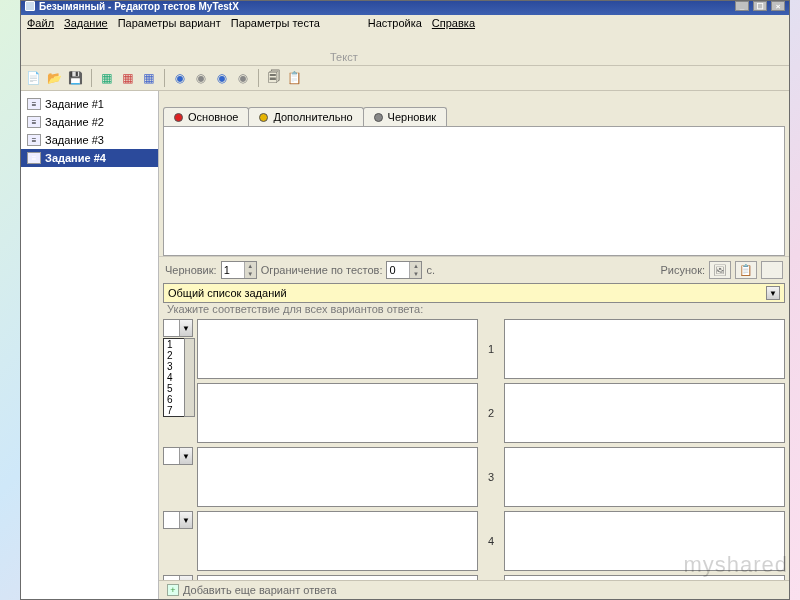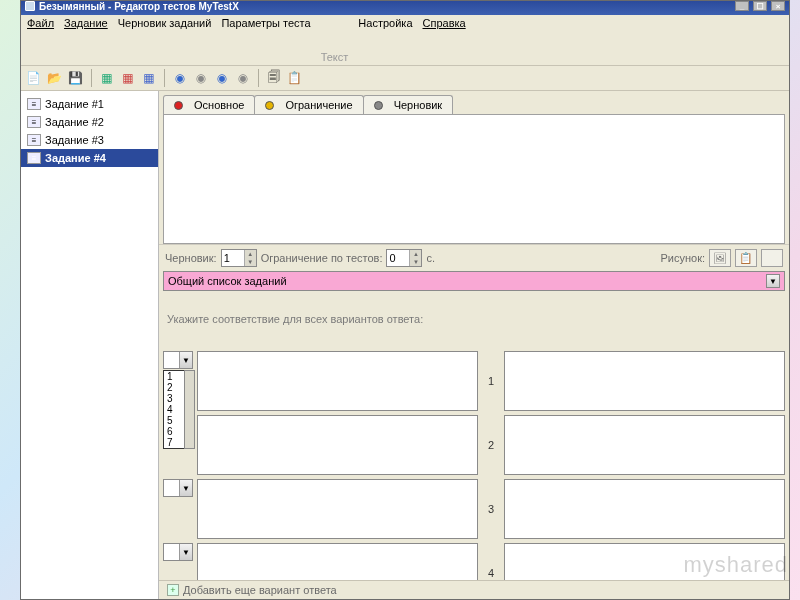--- a/index.html
+++ b/index.html
@@ -109,24 +109,25 @@
   gap: 0;
   background: #ece9d8;
 }
 .tab {
   border: 1px solid #a0a0a0;
   border-bottom: none;
   background: #f2f1e8;
   padding: 3px 10px;
   display: flex;
   align-items: center;
-  gap: 11px;
+  gap: 5px;
   font-size: 11px;
   border-radius: 3px 3px 0 0;
   margin-right: -1px;
+  margin-top: 12px;
 }
 .dot { width: 9px; height: 9px; border-radius: 50%; border: 1px solid #555; }
 .textarea {
   flex: 0 0 130px;
   margin: 0 4px;
   background: #fff;
   border: 1px solid #a0a0a0;
 }
 .params {
   display: flex;
@@ -151,33 +152,33 @@
   font-size: 6px; display:flex;align-items:center;justify-content:center;
 }
 .imgbtn {
   width: 22px; height: 18px; border: 1px solid #a0a0a0;
   background: #f2f1e8; display:flex;align-items:center;justify-content:center;
   font-size: 11px;
 }
 .list-header {
   margin: 0 4px;
   border: 1px solid #8a8a8a;
-  background: #f9a8d4;
+  background: #fef9c3;
   padding: 2px 4px;
   display: flex;
   align-items: center;
 }
 .list-header .spacer { flex:1; }
 .dropdown-arrow {
   width: 14px; height: 14px; border: 1px solid #888;
   background: linear-gradient(#f3f3f3,#d0d0d0);
   display:flex;align-items:center;justify-content:center;font-size:8px;
 }
 .instruction {
-  padding: 22px 8px;
+  padding: 0 8px;
   color: #7a7a7a;
   background: #ece9d8;
 }
 .answers {
   flex: 1;
   overflow: auto;
   padding: 4px;
   background: #ece9d8;
 }
 .answer-row {
@@ -262,21 +263,21 @@
     <span>Безымянный - Редактор тестов MyTestX</span>
     <div class="spacer"></div>
     <div class="winbtn">_</div>
     <div class="winbtn">☐</div>
     <div class="winbtn">×</div>
   </div>
 
   <div class="menubar">
     <span><u>Файл</u></span>
     <span><u>Задание</u></span>
-    <span>Черновик заданий</span>
+    <span>Параметры вариант</span>
     <span>Параметры теста</span>
     <span class="menu-disabled">Текст</span>
     <span>Настройка</span>
     <span><u>Справка</u></span>
   </div>
 
   <div class="toolbar">
     <div class="tbtn">📄</div>
     <div class="tbtn">📂</div>
     <div class="tbtn">💾</div>
@@ -315,21 +316,21 @@
       </div>
 
     <div class="main">
       <div class="tabs" id="tabs">
           <div class="tab">
             <span class="dot" style="background:#d22"></span>
             <span>Основное</span>
           </div>
           <div class="tab">
             <span class="dot" style="background:#e6b400"></span>
-            <span>Ограничение</span>
+            <span>Дополнительно</span>
           </div>
           <div class="tab">
             <span class="dot" style="background:#888"></span>
             <span>Черновик</span>
           </div>
         </div>
 
       <div class="textarea"></div>
 
       <div class="params">

